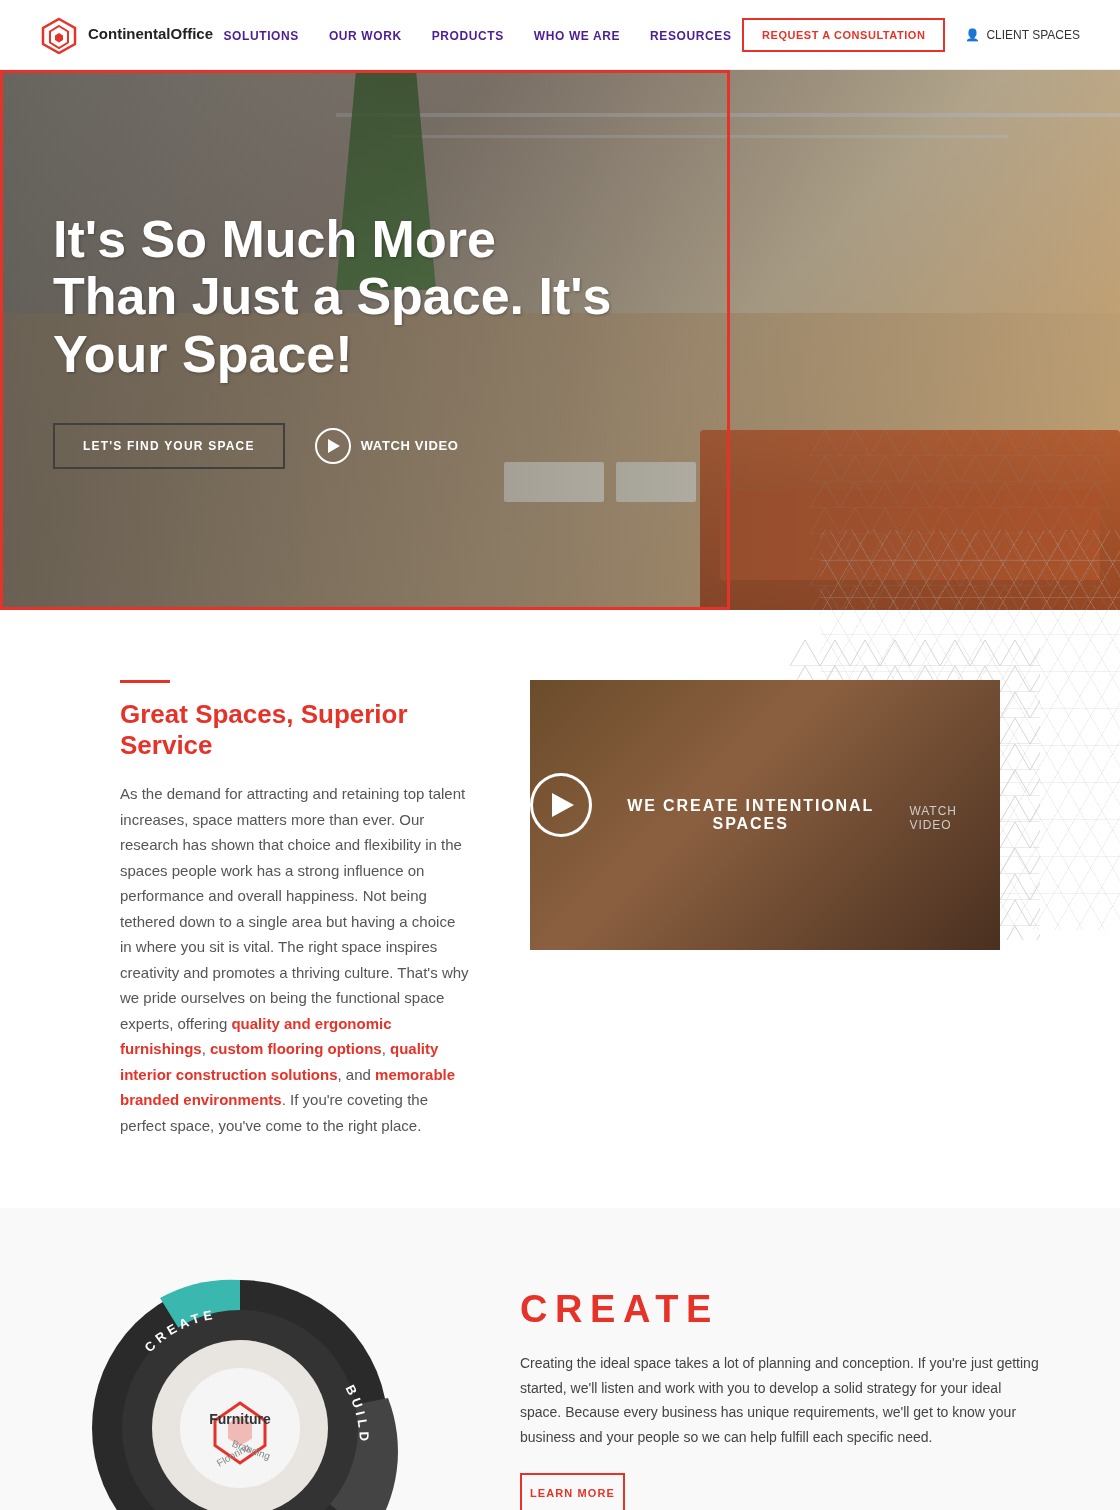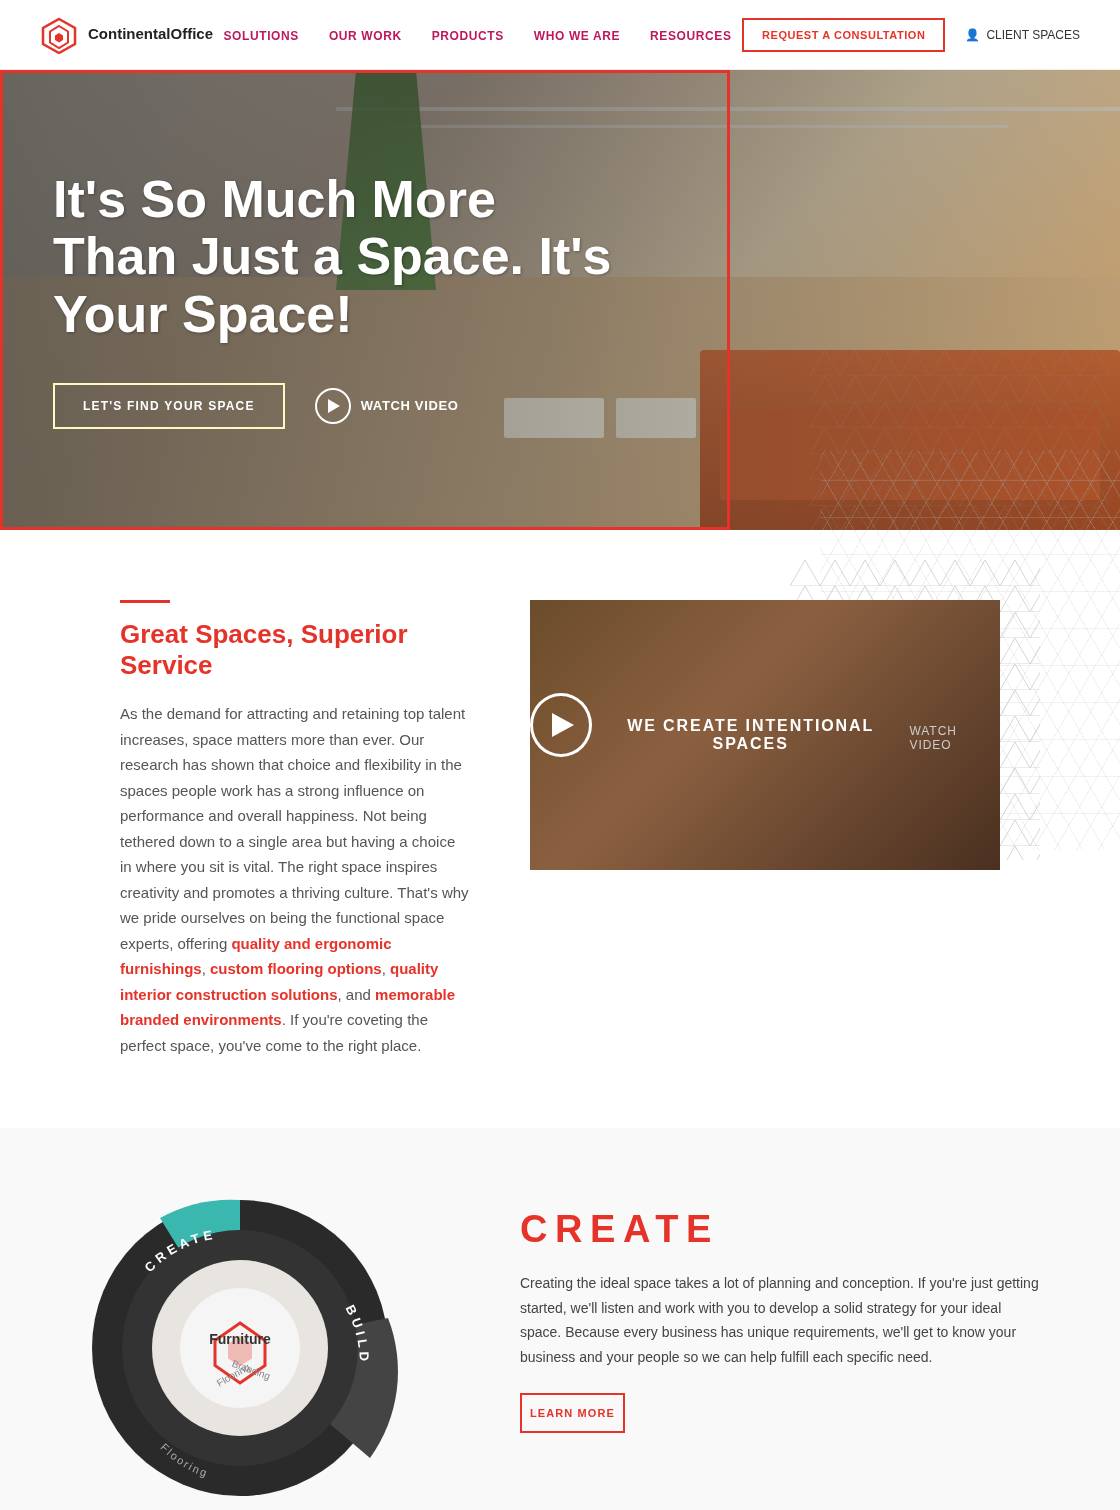--- a/index.html
+++ b/index.html
@@ -41,21 +41,21 @@
       color: #222;
     }
     .nav-links {
       display: flex;
       align-items: center;
       gap: 30px;
       list-style: none;
     }
     .nav-links a {
       text-decoration: none;
-      color: #be185d;
+      color: #4c1d95;
       font-size: 12px;
       font-weight: 600;
       letter-spacing: 0.05em;
       text-transform: uppercase;
     }
     .nav-right {
       display: flex;
       align-items: center;
       gap: 20px;
     }
@@ -78,21 +78,21 @@
       cursor: pointer;
       display: flex;
       align-items: center;
       gap: 6px;
     }
 
     
     .hero {
       position: relative;
       width: 100%;
-      height: 460px;
+      height: 540px;
       overflow: hidden;
       background: #888;
     }
     .hero-bg {
       position: absolute;
       inset: 0;
       background: linear-gradient(to right, rgba(60,60,60,0.65) 0%, rgba(60,60,60,0.3) 60%, rgba(60,60,60,0.1) 100%);
       z-index: 1;
     }
     
@@ -134,21 +134,21 @@
       text-shadow: 1px 1px 3px rgba(0,0,0,0.3);
       max-width: 580px;
       margin-bottom: 40px;
     }
     .hero-actions {
       display: flex;
       align-items: center;
       gap: 30px;
     }
     .btn-find-space {
-      border: 2px solid #fef9c3;
+      border: 2px solid #404040;
       color: #fff;
       background: transparent;
       padding: 14px 28px;
       font-size: 12px;
       font-weight: 700;
       letter-spacing: 0.1em;
       text-transform: uppercase;
       cursor: pointer;
     }
     .btn-watch-video {

